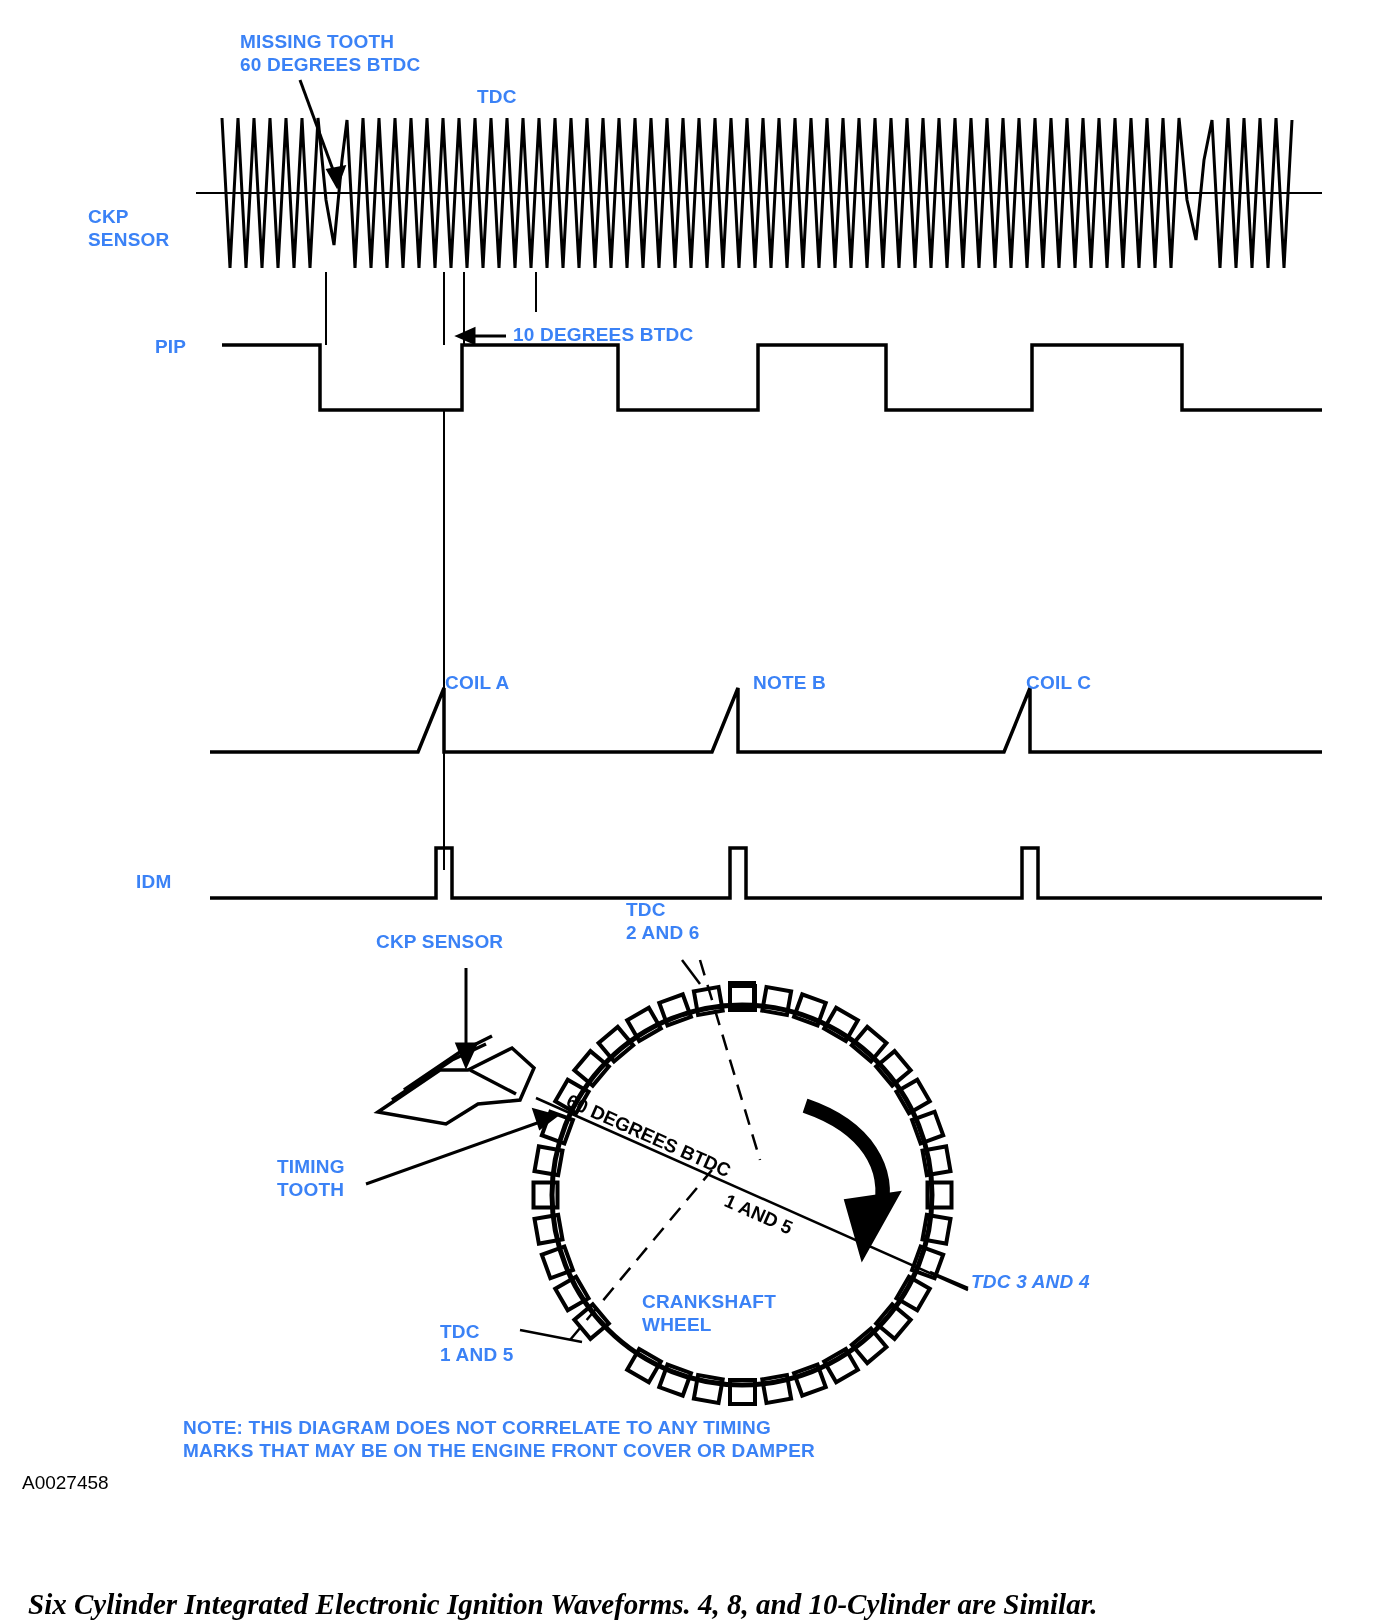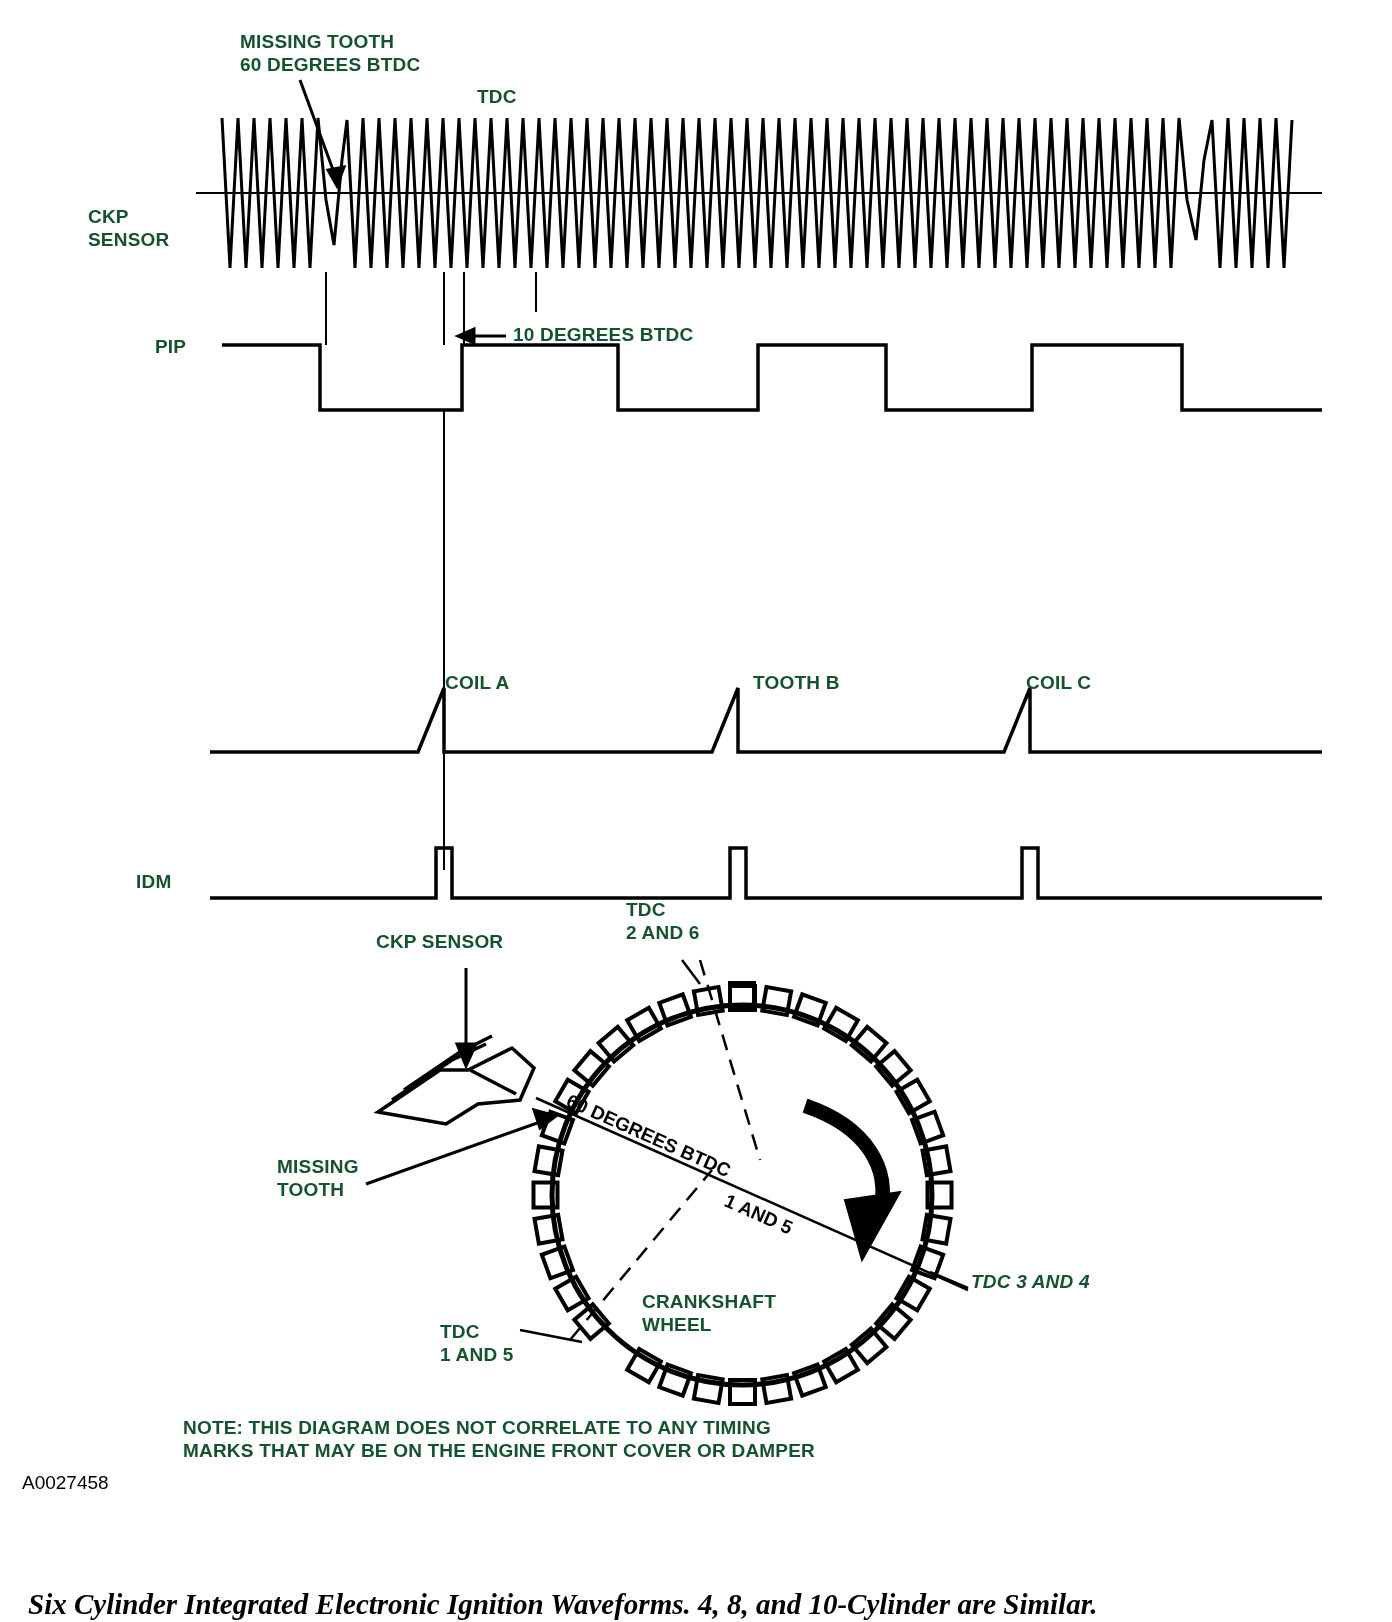--- a/index.html
+++ b/index.html
@@ -22,21 +22,21 @@
     height: 1622px;
   }
   .lbl {
     position: absolute;
     font-family: "Liberation Sans", sans-serif;
     font-size: 19px;
     font-weight: bold;
     line-height: 23px;
     letter-spacing: 0.2px;
     white-space: pre;
-    color: #14532d;
+    color: #3b82f6;
   }
   .caption {
     position: absolute;
     left: 28px;
     top: 1540px;
     width: 1340px;
     font-family: "Liberation Serif", serif;
     font-style: italic;
     font-weight: bold;
     font-size: 29px;
@@ -266,28 +266,28 @@
   </svg>
 
   <div class="lbl" style="left:240px; top:30px;">MISSING TOOTH
 60 DEGREES BTDC</div>
   <div class="lbl" style="left:477px; top:85px;">TDC</div>
   <div class="lbl" style="left:88px; top:205px;">CKP
 SENSOR</div>
   <div class="lbl" style="left:155px; top:335px;">PIP</div>
   <div class="lbl" style="left:513px; top:323px;">10 DEGREES BTDC</div>
   <div class="lbl" style="left:445px; top:671px;">COIL A</div>
-  <div class="lbl" style="left:753px; top:671px;">TOOTH B</div>
+  <div class="lbl" style="left:753px; top:671px;">NOTE B</div>
   <div class="lbl" style="left:1026px; top:671px;">COIL C</div>
   <div class="lbl" style="left:136px; top:870px;">IDM</div>
 
   <div class="lbl" style="left:376px; top:930px;">CKP SENSOR</div>
   <div class="lbl" style="left:626px; top:898px;">TDC
 2 AND 6</div>
-  <div class="lbl" style="left:277px; top:1155px;">MISSING
+  <div class="lbl" style="left:277px; top:1155px;">TIMING
 TOOTH</div>
   <div class="lbl" style="left:971px; top:1270px;font-style:italic;">TDC 3 AND 4</div>
   <div class="lbl" style="left:440px; top:1320px;">TDC
 1 AND 5</div>
   <div class="lbl" style="left:642px; top:1290px;">CRANKSHAFT
 WHEEL</div>
 
   <div class="rot60" style="left:572px; top:1090px; transform: rotate(24deg);">60 DEGREES BTDC</div>
   <div class="rot60" style="left:730px; top:1190px; transform: rotate(24deg);">1 AND 5</div>
 

